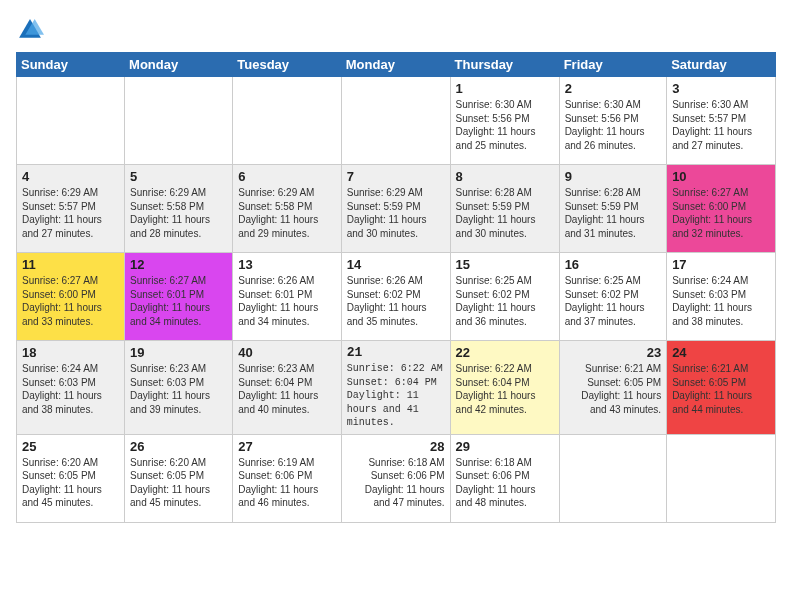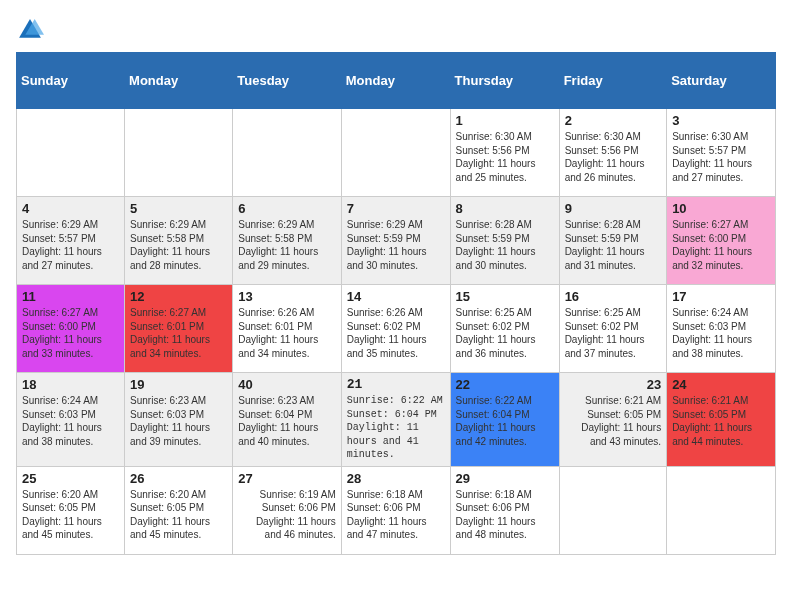--- a/index.html
+++ b/index.html
@@ -47,21 +47,21 @@
       font-weight: bold;
     }
     table {
       width: 100%;
       border-collapse: collapse;
       font-size: 11px;
     }
     thead tr th {
       background: #2b6cb0;
       color: #fff;
-      padding: 20px 4px;
+      padding: 4px 4px;
       text-align: left;
       font-size: 13px;
       font-weight: bold;
       border: 1px solid #2b6cb0;
     }
     tbody tr td {
       border: 1px solid #ccc;
       vertical-align: top;
       padding: 4px 5px;
       width: 113px;
@@ -178,35 +178,35 @@
           <div class="day-info" style="white-space: pre-line;">Sunrise: 6:28 AM
 Sunset: 5:59 PM
 Daylight: 11 hours and 30 minutes.</div>
         </td>
         <td style="background: rgb(239, 239, 239);">
           <span class="day-num">9</span>
           <div class="day-info" style="white-space: pre-line;">Sunrise: 6:28 AM
 Sunset: 5:59 PM
 Daylight: 11 hours and 31 minutes.</div>
         </td>
-        <td style="background: #f9a8d4;">
+        <td style="background: #ec4899;">
           <span class="day-num">10</span>
           <div class="day-info" style="white-space: pre-line;">Sunrise: 6:27 AM
 Sunset: 6:00 PM
 Daylight: 11 hours and 32 minutes.</div>
         </td>
       </tr>
       <tr>
-        <td style="background: #d946ef;">
+        <td style="background: #fde047;">
           <span class="day-num">11</span>
           <div class="day-info" style="white-space: pre-line;">Sunrise: 6:27 AM
 Sunset: 6:00 PM
 Daylight: 11 hours and 33 minutes.</div>
         </td>
-        <td style="background: #ef4444;">
+        <td style="background: #d946ef;">
           <span class="day-num">12</span>
           <div class="day-info" style="white-space: pre-line;">Sunrise: 6:27 AM
 Sunset: 6:01 PM
 Daylight: 11 hours and 34 minutes.</div>
         </td>
         <td style="background: rgb(255, 255, 255);">
           <span class="day-num">13</span>
           <div class="day-info" style="white-space: pre-line;">Sunrise: 6:26 AM
 Sunset: 6:01 PM
 Daylight: 11 hours and 34 minutes.</div>
@@ -254,21 +254,21 @@
           <div class="day-info" style="white-space: pre-line;">Sunrise: 6:23 AM
 Sunset: 6:04 PM
 Daylight: 11 hours and 40 minutes.</div>
         </td>
         <td style="background: rgb(239, 239, 239); font-family: Liberation Mono, monospace;">
           <span class="day-num">21</span>
           <div class="day-info" style="white-space: pre-line;">Sunrise: 6:22 AM
 Sunset: 6:04 PM
 Daylight: 11 hours and 41 minutes.</div>
         </td>
-        <td style="background: #3b82f6;">
+        <td style="background: #fef9c3;">
           <span class="day-num">22</span>
           <div class="day-info" style="white-space: pre-line;">Sunrise: 6:22 AM
 Sunset: 6:04 PM
 Daylight: 11 hours and 42 minutes.</div>
         </td>
         <td style="background: rgb(239, 239, 239); text-align: right;">
           <span class="day-num">23</span>
           <div class="day-info" style="white-space: pre-line;">Sunrise: 6:21 AM
 Sunset: 6:05 PM
 Daylight: 11 hours and 43 minutes.</div>
@@ -288,25 +288,25 @@
 Daylight: 11 hours and 45 minutes.</div>
         </td>
         <td style="background: rgb(255, 255, 255);">
           <span class="day-num">26</span>
           <div class="day-info" style="white-space: pre-line;">Sunrise: 6:20 AM
 Sunset: 6:05 PM
 Daylight: 11 hours and 45 minutes.</div>
         </td>
         <td style="background: rgb(255, 255, 255);">
           <span class="day-num">27</span>
-          <div class="day-info" style="white-space: pre-line; text-align: right;">Sunrise: 6:19 AM
+          <div class="day-info" style="white-space: pre-line;">Sunrise: 6:19 AM
 Sunset: 6:06 PM
 Daylight: 11 hours and 46 minutes.</div>
         </td>
-        <td style="background: rgb(255, 255, 255);">
+        <td style="background: rgb(255, 255, 255); text-align: right;">
           <span class="day-num">28</span>
           <div class="day-info" style="white-space: pre-line;">Sunrise: 6:18 AM
 Sunset: 6:06 PM
 Daylight: 11 hours and 47 minutes.</div>
         </td>
         <td style="background: rgb(255, 255, 255);">
           <span class="day-num">29</span>
           <div class="day-info" style="white-space: pre-line;">Sunrise: 6:18 AM
 Sunset: 6:06 PM
 Daylight: 11 hours and 48 minutes.</div>

